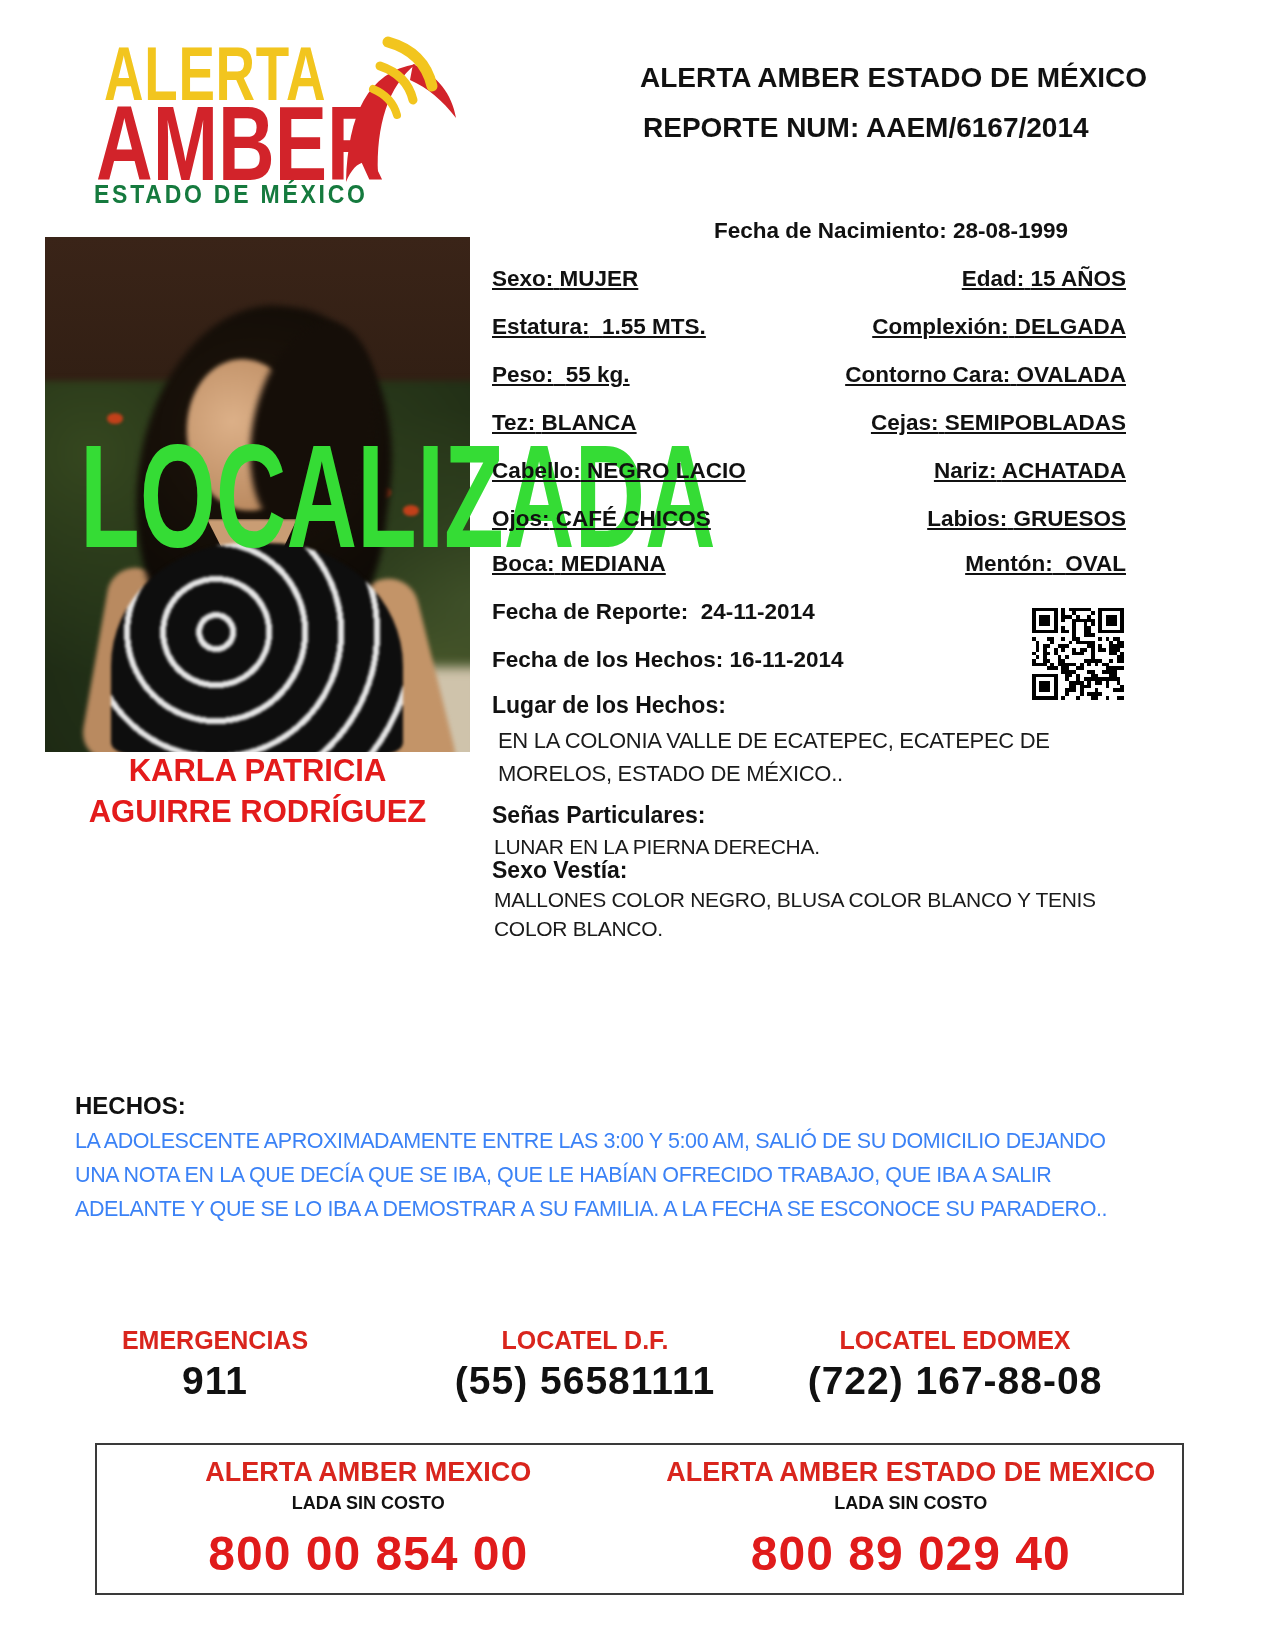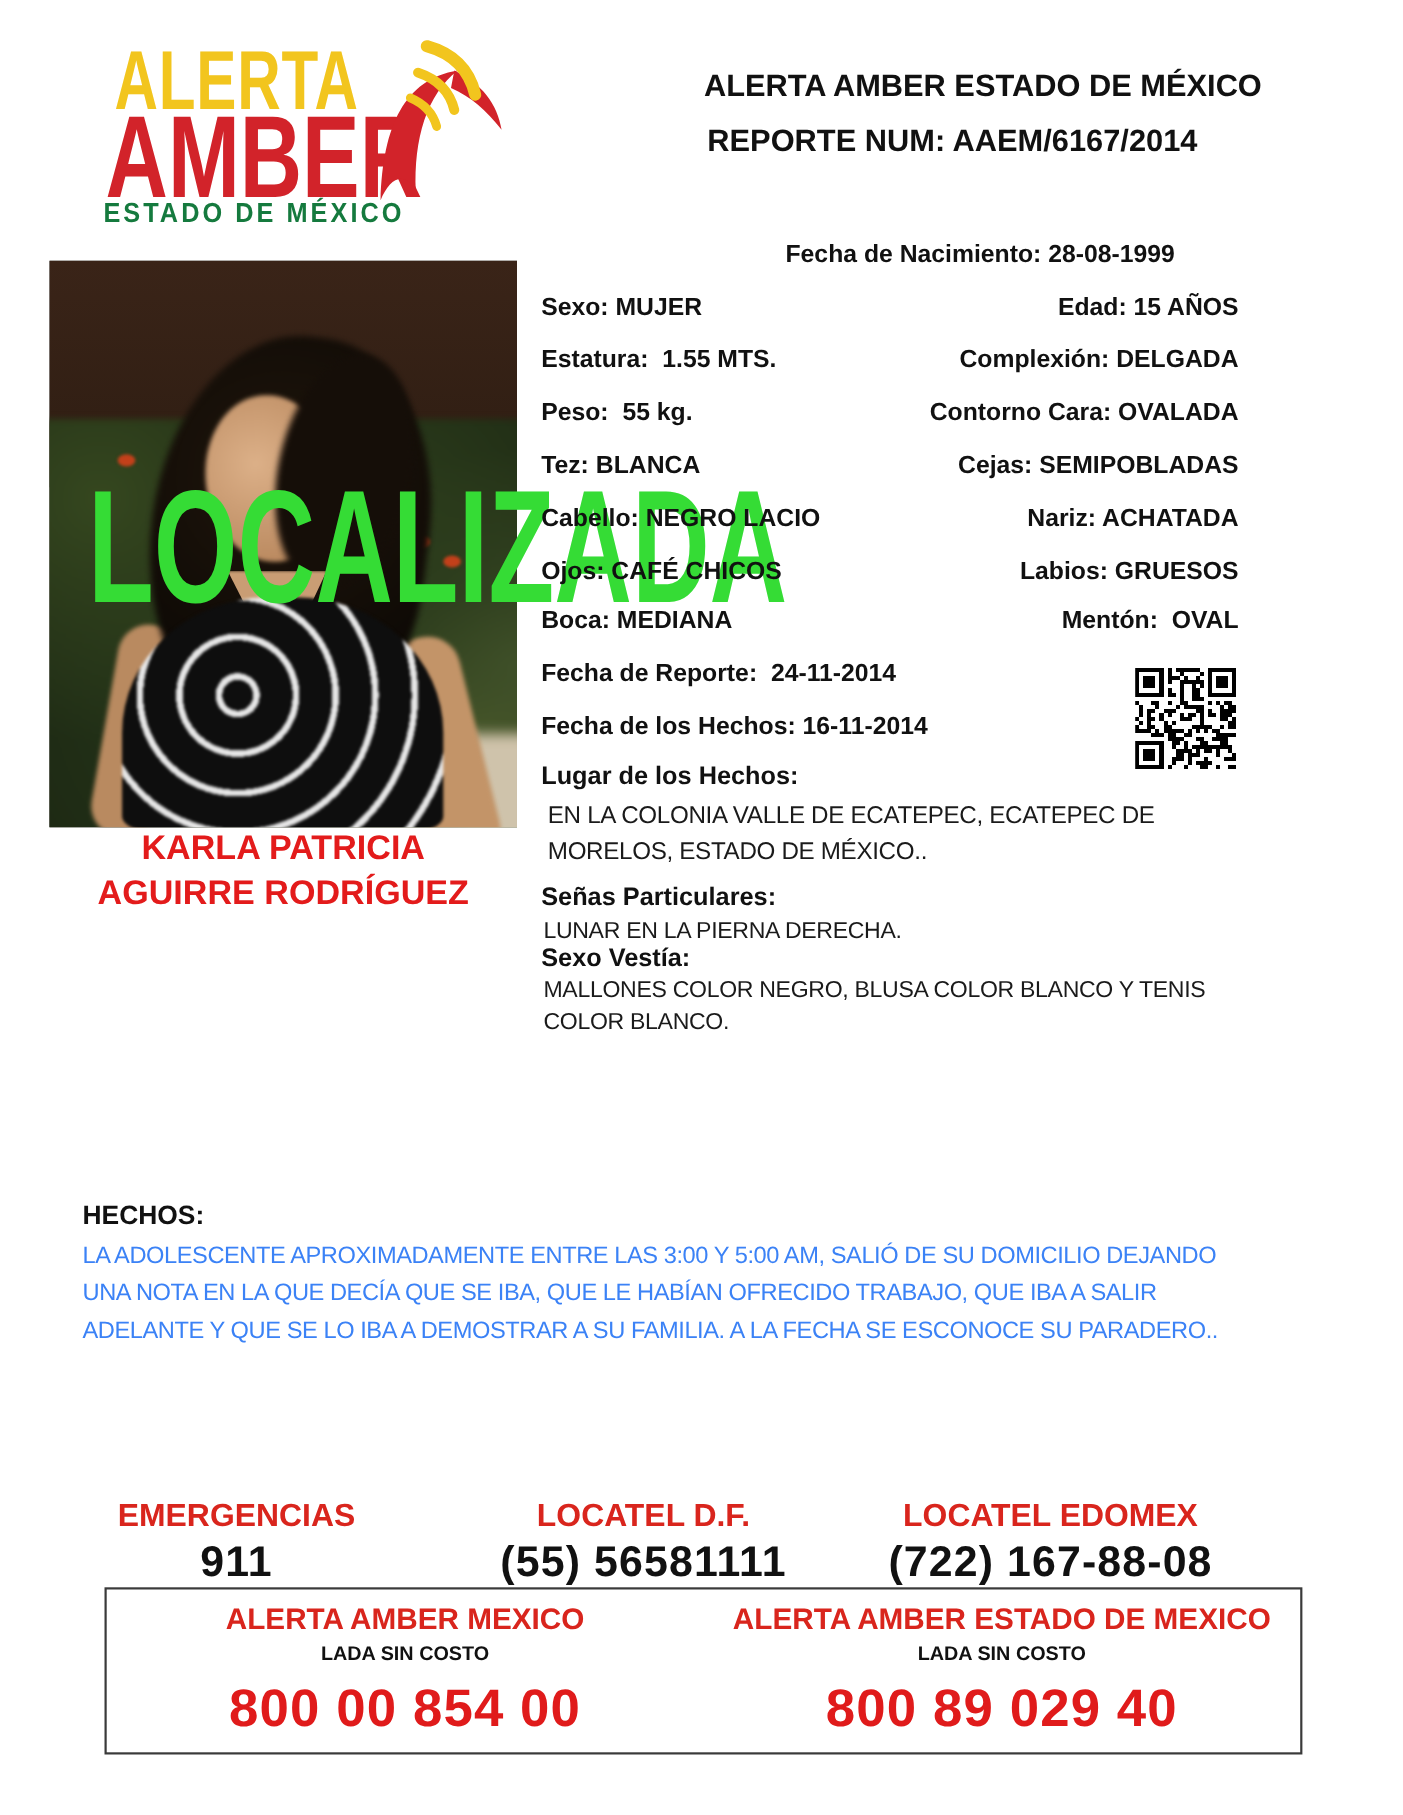--- a/index.html
+++ b/index.html
@@ -63,21 +63,21 @@
     color:#35DC35;transform:scaleX(.67);transform-origin:left top;white-space:nowrap;
   }
 
   
   #name{left:45px;top:750px;width:425px;text-align:center;z-index:10;
     color:#E31B1B;font-size:31px;font-weight:bold;line-height:41px;}
 
   
   #data-col{left:492px;top:218px;width:648px;z-index:10;font-size:22.5px;font-weight:bold;color:#111;}
   .birth-row{position:absolute;left:0;top:0;width:100%;text-align:right;padding-right:72px;box-sizing:border-box;}
-  .f-row{position:absolute;left:0;width:100%;display:flex;justify-content:space-between;}
+  .f-row{position:absolute;left:0;width:100%;display:flex;justify-content:space-between;text-decoration:underline;}
   .f-right{text-align:right;padding-right:14px;}
   .r0{top:48px;} .r1{top:96px;} .r2{top:144px;} .r3{top:192px;} .r4{top:240px;} .r5{top:288px;} .r6{top:333px;}
   .rep-date{position:absolute;left:0;top:381px;}
   .inc-date{position:absolute;left:0;top:429px;}
   .sec-label{position:absolute;left:0;font-size:23px;font-weight:bold;color:#111;}
   .sec-text{position:absolute;font-size:22px;font-weight:normal;color:#1a1a1a;letter-spacing:-0.3px;line-height:33px;}
   #loc-label{top:474px;}
   #loc-text{left:6px;top:506px;width:612px;}
   #marks-label{top:584px;}
   #marks-text{left:2px;top:612px;width:620px;font-size:21px;}
@@ -88,21 +88,21 @@
   #qr{left:1032px;top:606px;width:92px;height:95px;z-index:11;}
 
   
   #hechos-label{left:75px;top:1092px;font-size:24px;font-weight:bold;color:#111;}
   #hechos-text{left:75px;top:1124px;width:1062px;font-size:21.5px;color:#3b82f6;
     letter-spacing:-0.4px;line-height:34px;font-weight:normal;}
 
   
   #emergency{left:30px;top:1326px;width:1110px;display:flex;}
   .em-col{flex:1;text-align:center;}
-  .em-label{font-size:29px;font-weight:bold;color:#D9251D;letter-spacing:0px;margin-top:36px;}
+  .em-label{font-size:25px;font-weight:bold;color:#D9251D;letter-spacing:0px;}
   .em-number{font-size:39px;font-weight:bold;color:#111;margin-top:4px;letter-spacing:1px;}
 
   
   #footer-box{left:95px;top:1443px;width:1085px;height:148px;border:2px solid #3a3a3a;display:flex;background:#fff;}
   .fb-col{flex:1;text-align:center;padding-top:12px;}
   .fb-title{font-size:27px;font-weight:bold;color:#D9251D;}
   .fb-sub{font-size:18px;font-weight:bold;color:#111;line-height:30px;}
   .fb-number{font-size:48px;font-weight:bold;color:#E01B1B;margin-top:8px;letter-spacing:1px;}
 </style>
 </head>

